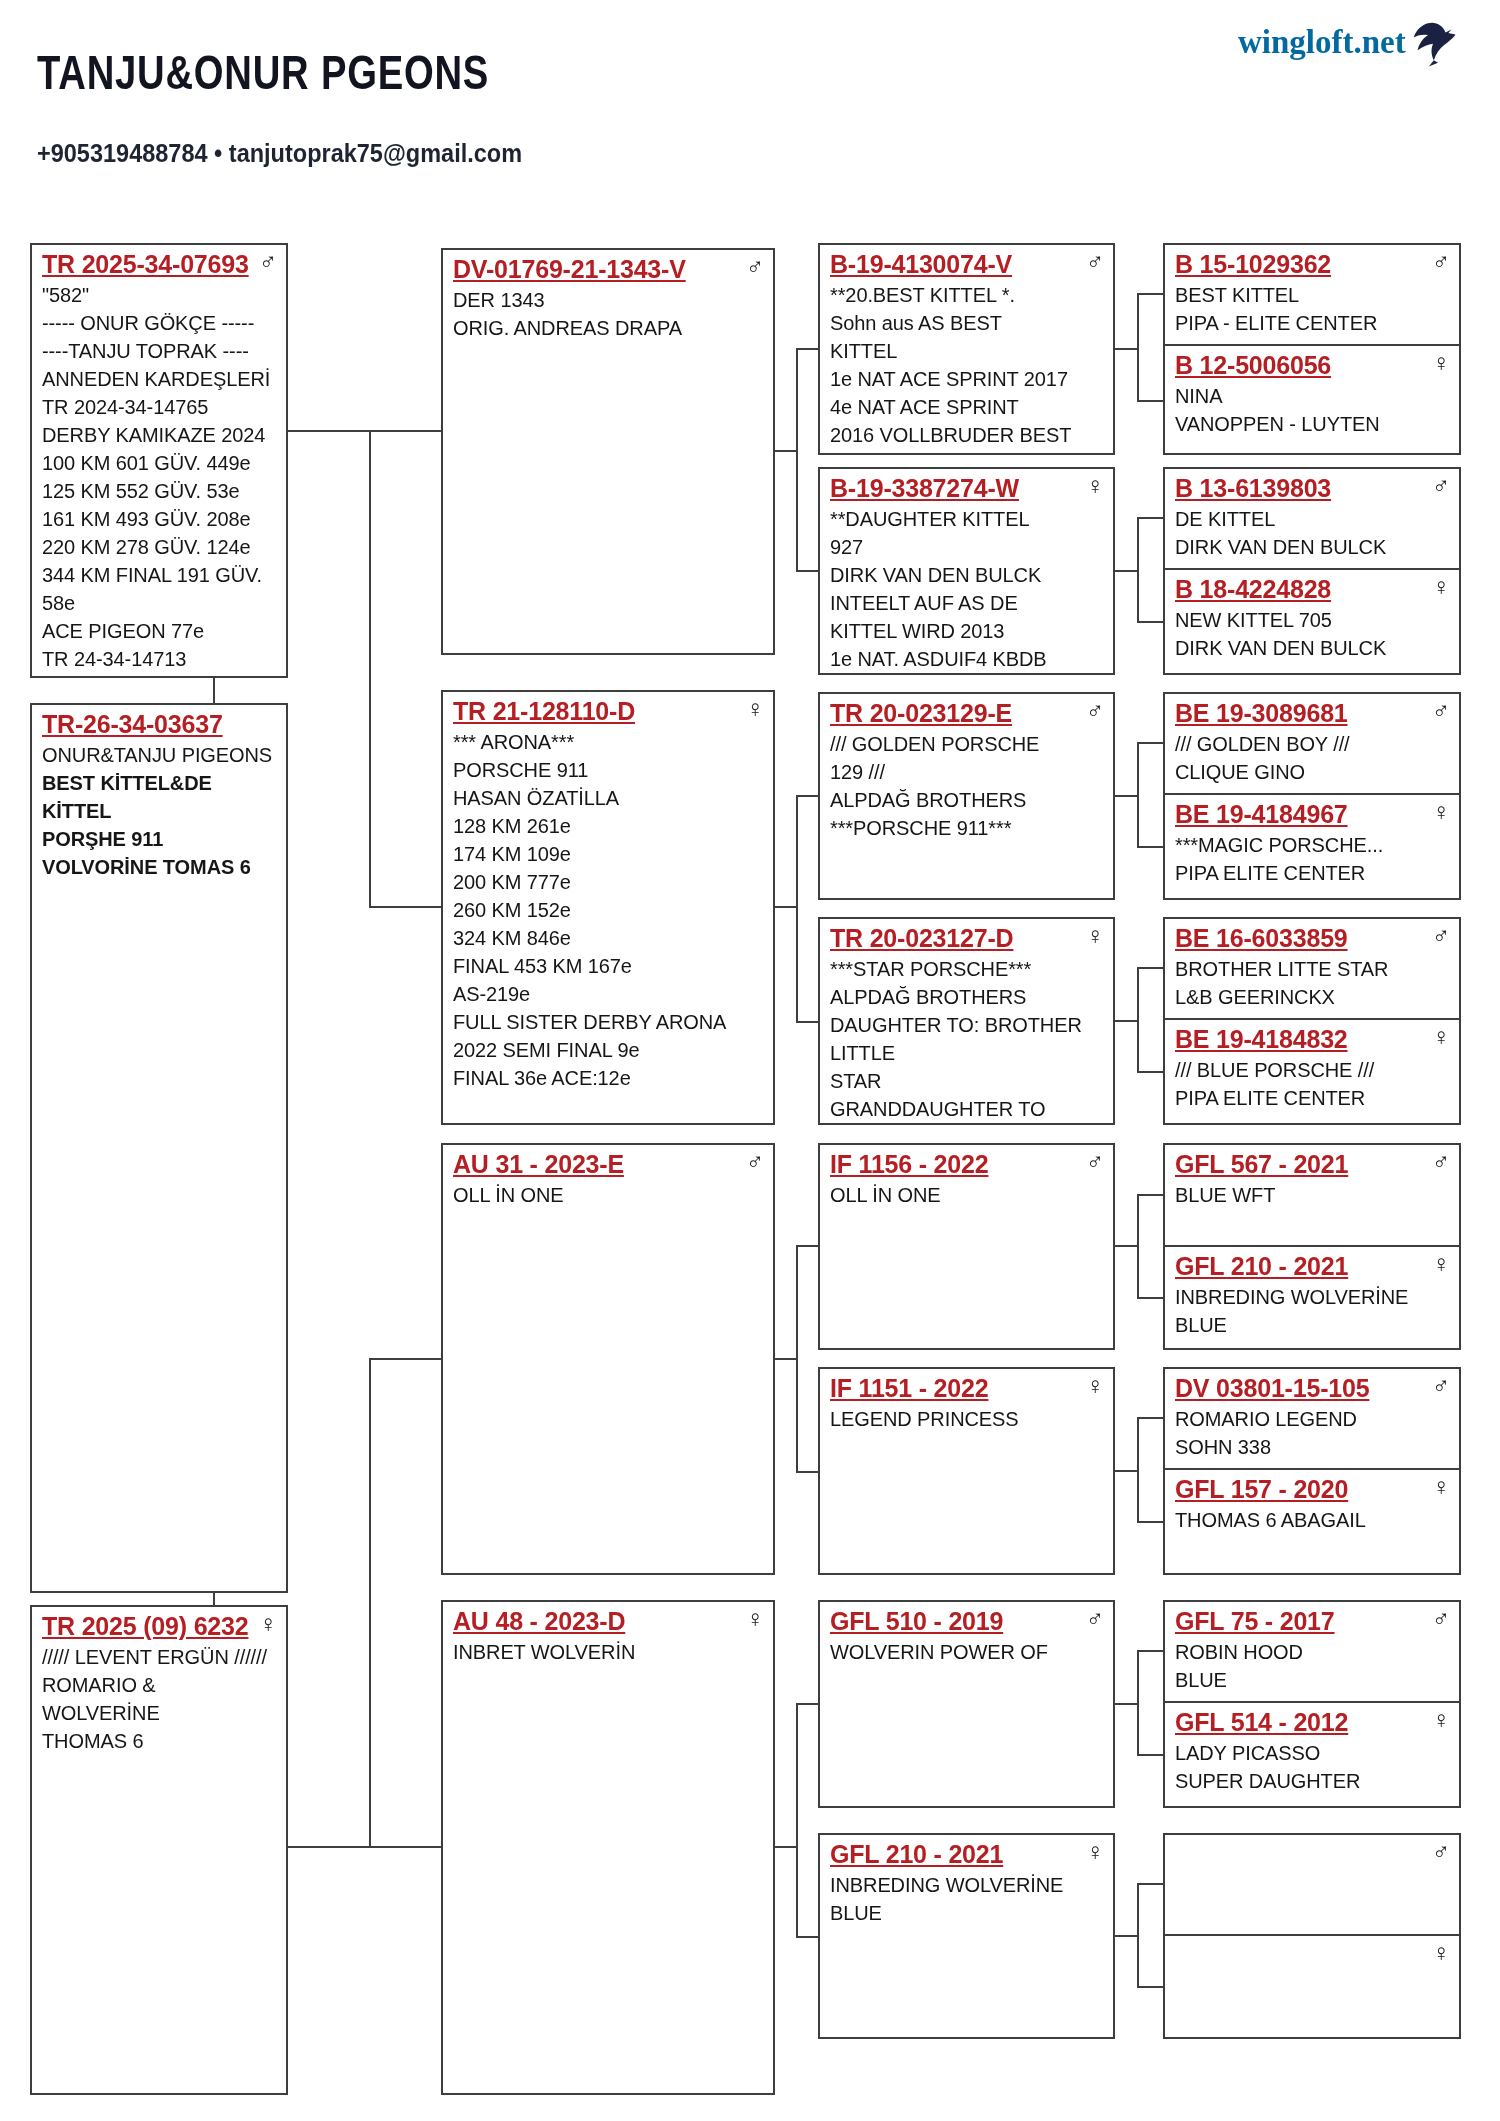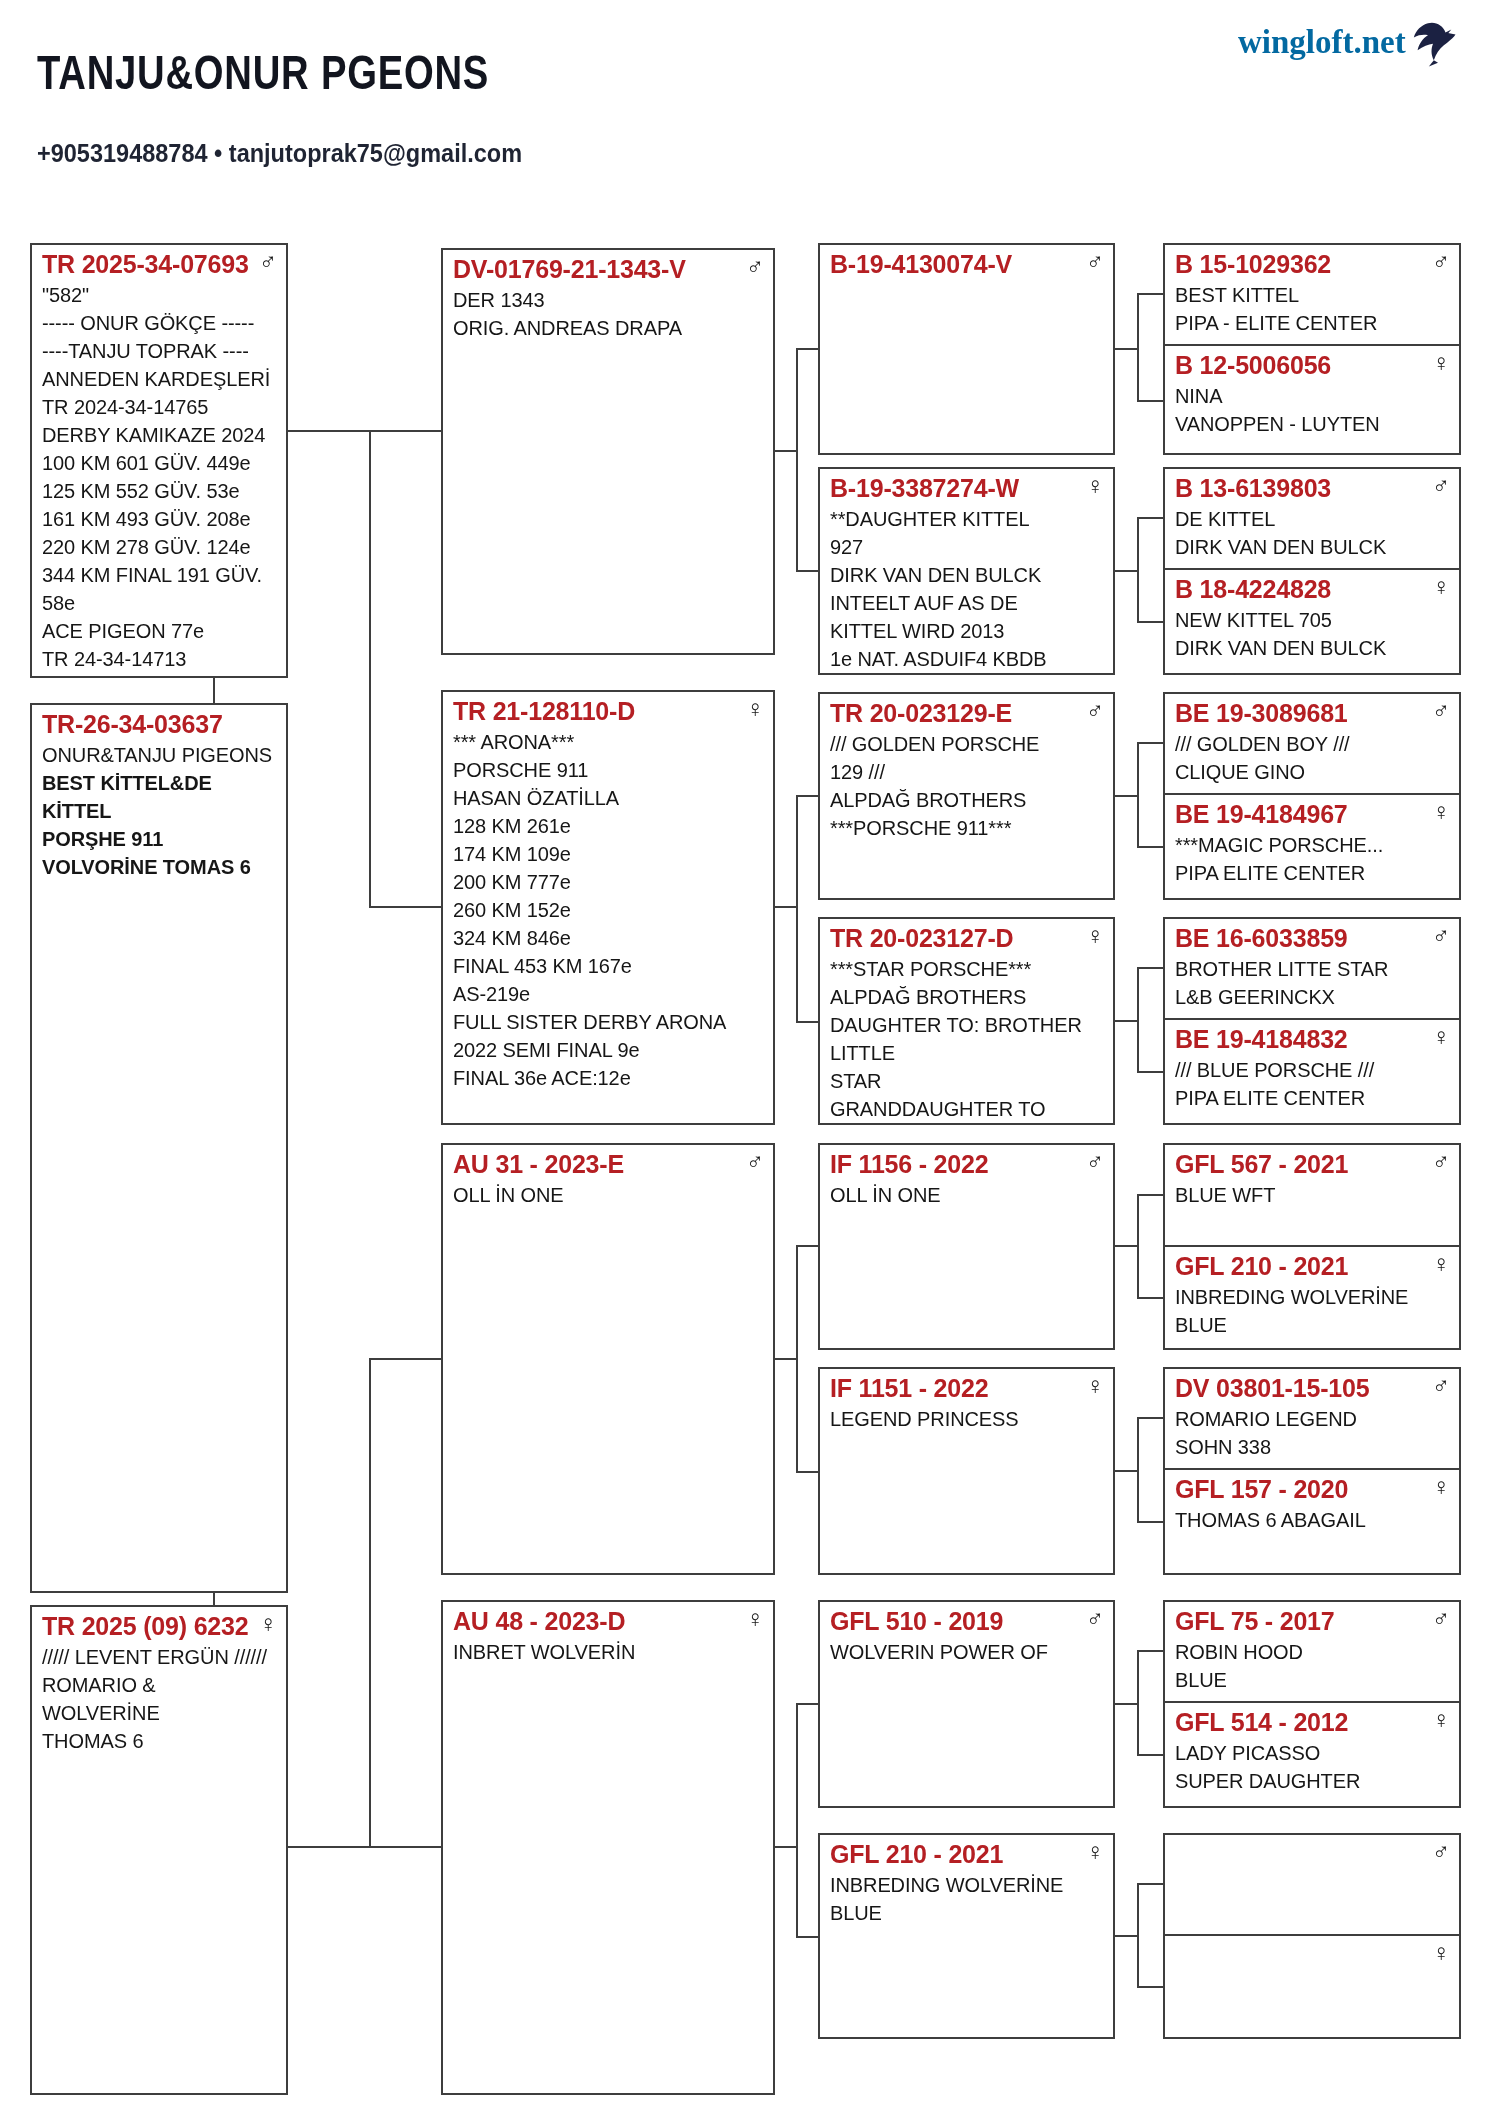--- a/index.html
+++ b/index.html
@@ -9,21 +9,21 @@
   .header-title{position:absolute;left:37px;top:44px;font-size:49px;font-weight:700;color:#12151f;
     transform:scaleX(0.78);transform-origin:left top;white-space:nowrap;letter-spacing:1px;}
   .header-contact{position:absolute;left:37px;top:139px;font-size:25px;font-weight:700;color:#1f2433;
     transform:scaleX(0.94);transform-origin:left top;white-space:nowrap;}
   .brand{position:absolute;left:1238px;top:24px;font-family:"Liberation Serif","DejaVu Serif",serif;
     font-weight:700;font-size:33px;color:#0369a1;white-space:nowrap;}
   .bird{position:absolute;left:1408px;top:16px;width:50px;height:52px;}
 
   .box{position:absolute;border:2px solid #3e3e3e;background:#fff;box-sizing:border-box;
     padding:3px 9px 0 10px;overflow:hidden;}
-  .ring{font-size:25px;font-weight:700;color:#b51f23;line-height:33px;white-space:nowrap;letter-spacing:-0.2px;}
+  .ring{font-size:25px;font-weight:700;color:#b51f23;line-height:33px;white-space:nowrap;letter-spacing:-0.2px;text-decoration:underline;}
   .sex{position:absolute;top:5px;right:9px;font-size:24px;line-height:1;color:#151515;font-weight:400;}
   .bodytx{font-size:20px;line-height:28px;color:#161616;white-space:pre-line;letter-spacing:-0.1px;}
   .bold{font-weight:700;}
   .ln{position:absolute;background:#3e3e3e;}
 </style>
 </head>
 <body>
 
 <div id="canvas">
 
@@ -176,20 +176,26 @@
 
   <div class="box" style="left:441px;top:1600px;width:334px;height:495px">
     <span class="sex">♀</span>
     <div class="ring">AU 48 - 2023-D</div>
     <div class="bodytx">INBRET WOLVERİN</div>
   </div>
 
   <div class="box" style="left:818px;top:243px;width:297px;height:212px">
     <span class="sex">♂</span>
     <div class="ring">B-19-4130074-V</div>
+    <div class="bodytx">**20.BEST KITTEL *.
+Sohn aus AS BEST
+KITTEL
+1e NAT ACE SPRINT 2017
+4e NAT ACE SPRINT
+2016 VOLLBRUDER BEST</div>
   </div>
 
   <div class="box" style="left:818px;top:467px;width:297px;height:208px">
     <span class="sex">♀</span>
     <div class="ring">B-19-3387274-W</div>
     <div class="bodytx">**DAUGHTER KITTEL
 927
 DIRK VAN DEN BULCK
 INTEELT AUF AS DE
 KITTEL WIRD 2013

